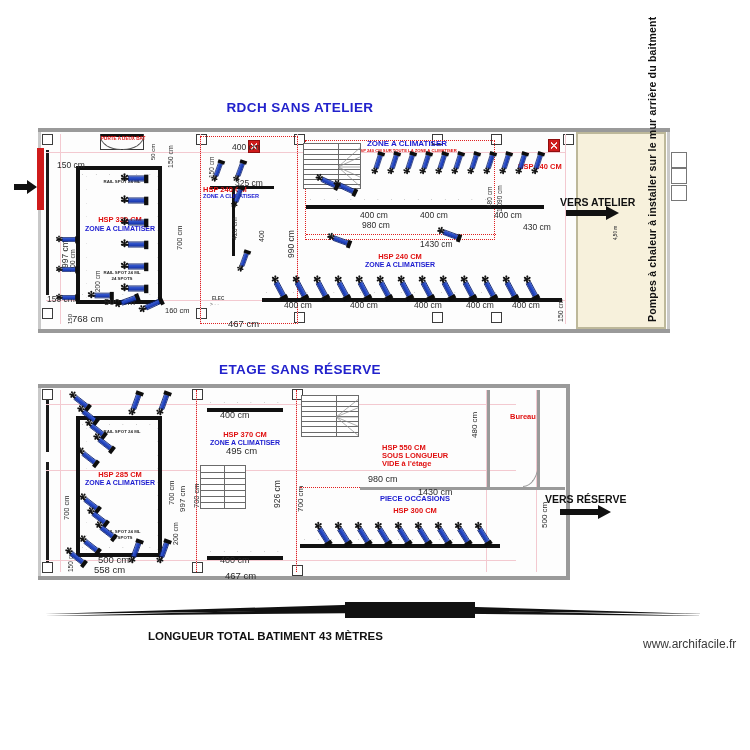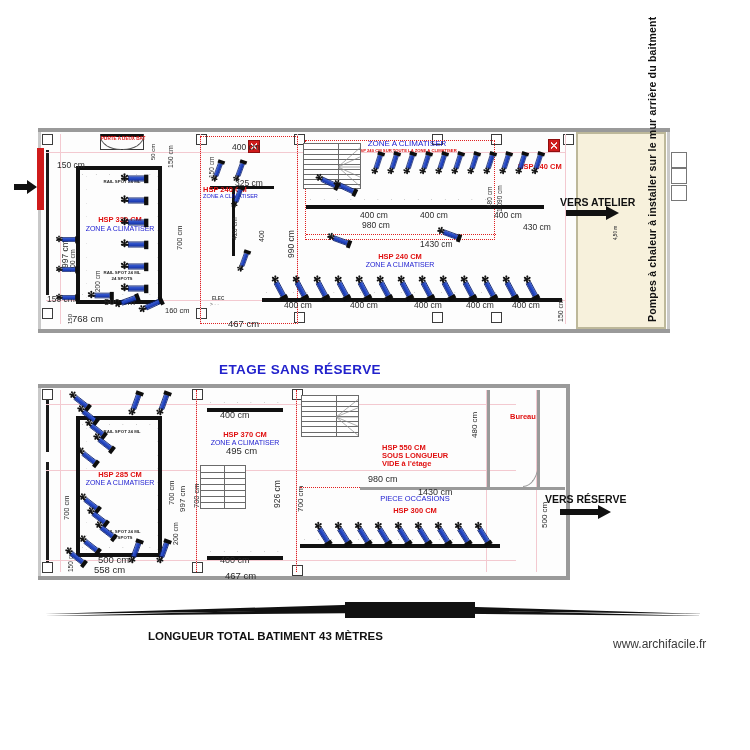--- a/index.html
+++ b/index.html
@@ -60,21 +60,21 @@
     position:absolute;font-size:8.5px;color:#2a2a2a;white-space:nowrap;
     transform-origin:0 0;transform:rotate(-90deg);
   }
 
   
   .lab-red{
     position:absolute;color:#e01010;font-weight:bold;font-size:7.5px;
     white-space:nowrap;text-align:center;
   }
   .lab-blue{
-    position:absolute;color:#1b1bd0;font-weight:normal;font-size:7px;
+    position:absolute;color:#1b1bd0;font-weight:bold;font-size:7px;
     white-space:nowrap;text-align:center;
   }
   .tiny-grey{
     position:absolute;color:#4a4a4a;font-size:4.6px;white-space:nowrap;
     font-weight:bold;
   }
   .tiny-grey-v{
     position:absolute;color:#4a4a4a;font-size:4.6px;white-space:nowrap;
     font-weight:bold;transform-origin:0 0;transform:rotate(-90deg);
   }
@@ -189,20 +189,21 @@
   .ticks{position:absolute;font-size:4px;color:#222;letter-spacing:5.5px;
     white-space:nowrap;overflow:hidden;}
   .ticks-v{position:absolute;font-size:4px;color:#222;letter-spacing:5.5px;
     white-space:nowrap;transform-origin:0 0;transform:rotate(-90deg);}
 </style>
 </head>
 <body>
 
 <div class="stage">
 
+  <div class="plan-title abs" style="left:180px;top:100px;width:240px;">RDCH SANS ATELIER</div>
 
   <div class="plan-frame" style="left:38px;top:128px;width:632px;height:205px;"></div>
 
   <div class="wall-grey" style="left:38px;top:128px;width:632px;height:4px;"></div>
   <div class="wall-grey" style="left:38px;top:329px;width:632px;height:4px;"></div>
 
   <div class="pac-block" style="left:576px;top:132px;width:90px;height:197px;"></div>
   <div class="pac-text" style="left:646px;top:322px;width:190px;">Pompes à chaleur à installer sur le mur arrière du baitment</div>
   <div class="tiny-grey-v" style="left:613px;top:240px;">4,50 m</div>
 
@@ -873,15 +874,15 @@
 
   <div class="wedge" style="left:45px;top:600px;width:660px;height:22px;">
     <svg width="660" height="22" viewBox="0 0 660 22">
       <path d="M0,14 L330,4 L660,14 L330,10 Z" fill="#111"></path>
       <path d="M0,16 L330,8 L660,16 L330,13 Z" fill="#111"></path>
       <path d="M300,2 L430,2 L430,18 L300,18 Z" fill="#111"></path>
     </svg>
   </div>
 
   <div class="footer-txt" style="left:148px;top:630px;">LONGUEUR TOTAL BATIMENT 43 MÈTRES</div>
-  <div class="watermark" style="left:613px;top:637px;">www.archifacile.fr</div>
+  <div class="watermark" style="left:643px;top:637px;">www.archifacile.fr</div>
 
 </div>
 
 </body></html>

